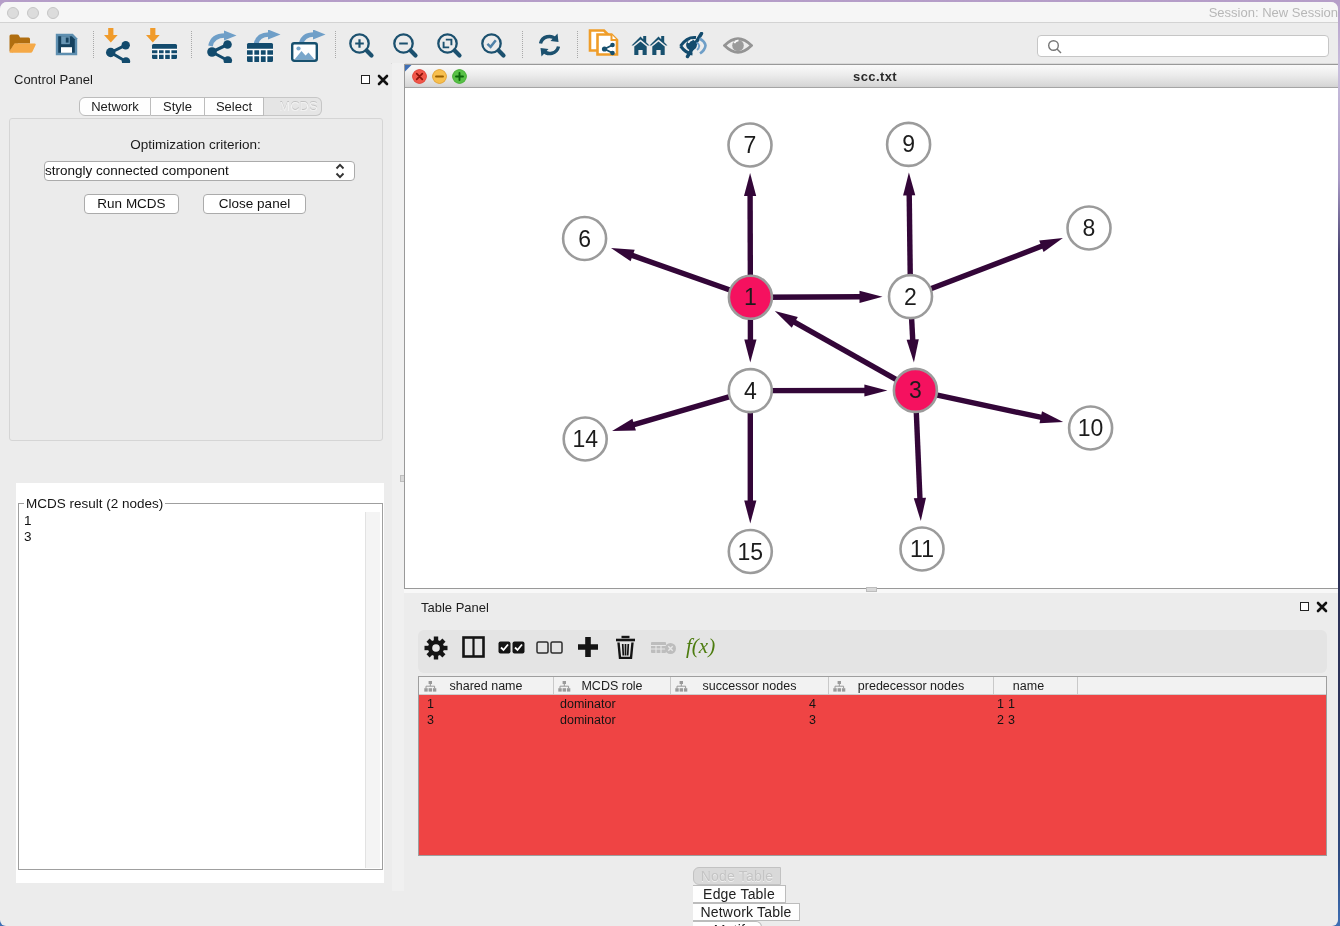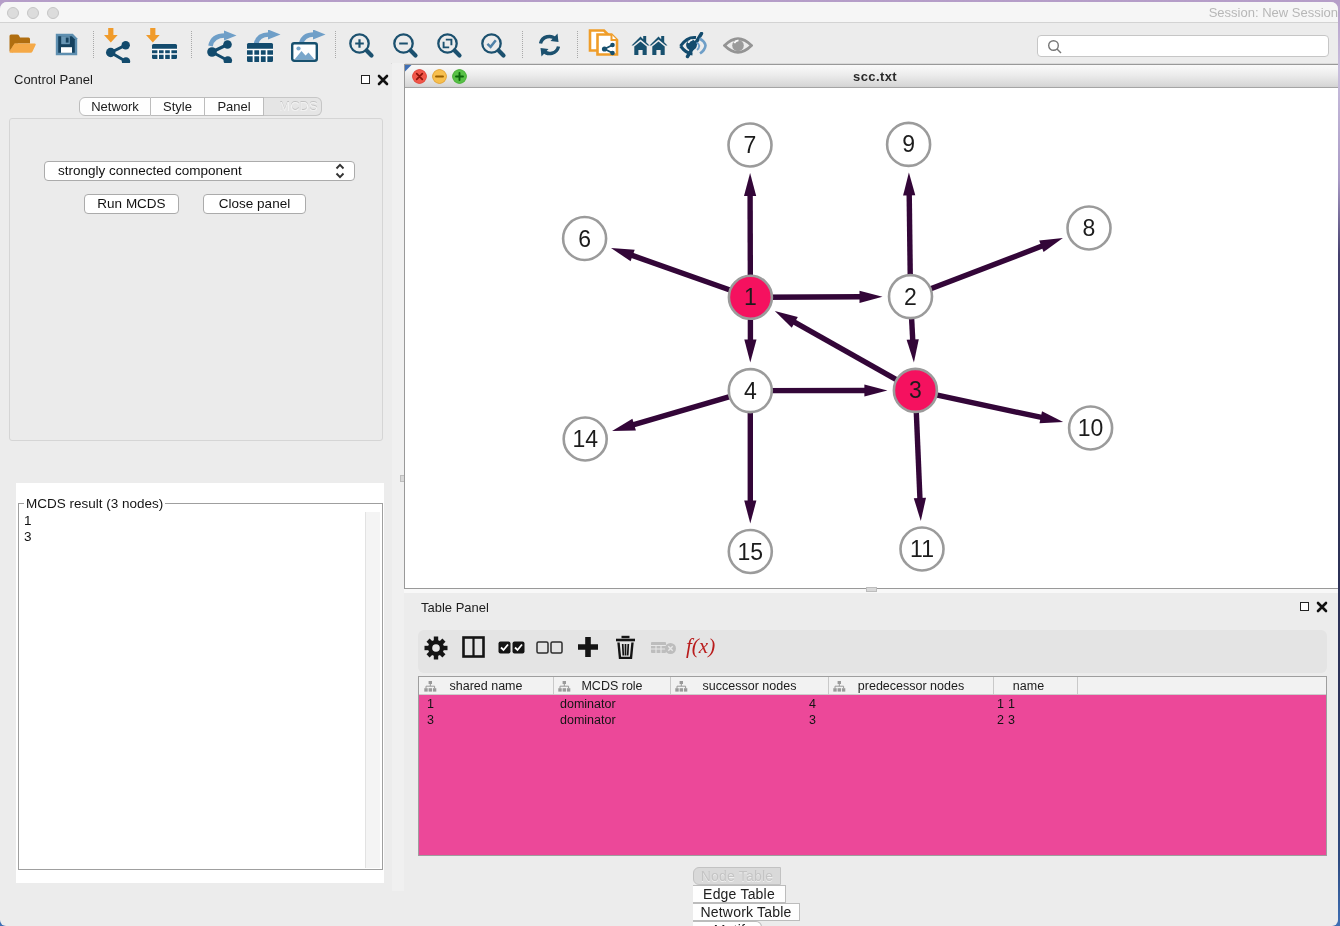--- a/index.html
+++ b/index.html
@@ -32,21 +32,21 @@
   border:1px solid #bcbcbc; border-left:none; display:flex; align-items:center; justify-content:center; }
 .tab.first { border-left:1px solid #bcbcbc; border-radius:6px 0 0 6px; }
 .tab.last { border-radius:0 6px 6px 0;padding-left:12px; }
 .tab.sel { background:#d9d9d9; color:#c4c4c4; text-shadow:0 1px 0 #f0f0f0; border-color:#c2c2c2; }
 .tab.mcds { background:#e5e5e5; color:#f1f1f1; text-shadow:0 -1px 0 #c2c2c2; border-color:#c6c6c6; }
 #cpinset { position:absolute; left:9px; top:55px; width:374px; height:323px;
   border:1px solid #d5d5d5; border-radius:3px; background:#ebebeb; }
 #optlabel { position:absolute; left:0; top:74px; width:100%; text-align:center; font-size:13.5px; color:#1a1a1a; }
 #dropdown { position:absolute; left:44px; top:98px; width:311px; height:20px;
   background:#fff; border:1px solid #ababab; border-radius:4px;
-  font-size:13.5px; color:#111; line-height:18px; padding-left:13px; }
+  font-size:13.5px; color:#111; line-height:18px; }
 .btn { position:absolute; top:131px; height:20px; background:#fff; border:1px solid #ababab;
   border-radius:4px; font-size:13.5px; color:#111; text-align:center; line-height:18px; }
 #resultpanel { position:absolute; left:16px; top:420px; width:368px; height:400px; background:#fff; }
 #groupbox { position:absolute; left:2px; top:20px; width:365px; height:367px;
   border:1px solid #9f9f9f; }
 #grouptitle { position:absolute; left:5px; top:-8px; background:#fff; padding:0 2px;
   font-size:13.5px; color:#141414; }
 #resulttext { position:absolute; left:1px; top:8px; width:361px; height:356px;
   background:#fff; font-size:13.5px; color:#111; line-height:16px; padding:1px 0 0 4px; }
 #resscroll { position:absolute; right:2px; top:8px; width:15px; height:356px;
@@ -62,21 +62,21 @@
   border-bottom:1px solid #a5a5a5; }
 #nettitle .label { position:absolute; width:100%; text-align:center; top:4px;
   font-size:13px; font-weight:bold; color:#2b2b2b; }
 .light { position:absolute; top:3.5px; width:15px; height:15px; border-radius:50%; }
 #netstrip { position:absolute; left:404px; top:587px; width:934px; height:4px; background:#f8f8f8; }
 
 #tpanel { position:absolute; left:404px; top:591px; width:934px; height:298px; background:#ececec; }
 #tpanel h1 { position:absolute; left:17px; top:7px; font-size:13px; font-weight:normal; color:#1d1d1d; }
 #ttoolbar { position:absolute; left:14px; top:37px; width:909px; height:43px; background:#e4e4e4; border-radius:6px; }
 #ttable { position:absolute; left:14px; top:83px; width:909px; height:180px;
-  background:#ec4899; border:1px solid #9e9e9e; }
+  background:#ef4444; border:1px solid #9e9e9e; }
 #thead { position:absolute; left:0; top:0; width:100%; height:18px;
   background:#f2f2f2; border-bottom:1px solid #ccc; font-size:12.5px; color:#1b1b1b; }
 .hcell { position:absolute; top:0; height:18px; border-right:1px solid #c9c9c9;
   display:flex; align-items:center; justify-content:center; }
 .trow { position:absolute; font-size:12.5px; color:#141414; height:16px; line-height:16px; }
 .tv { position:absolute; }
 
 #btabs { position:absolute; left:289px; top:274px; height:21px; display:flex;flex-direction:column; }
 #btabs .tab { font-size:14px; letter-spacing:0.2px; }
 
@@ -221,35 +221,36 @@
 
 <div id="cpanel">
   <h1>Control Panel</h1>
   <div class="floatico" style="left:361px;top:12px"></div>
   <svg style="position:absolute;left:377px;top:11px" width="12" height="12">
     <path d="M2 2 L10 10 M10 2 L2 10" stroke="#111" stroke-width="2.6" stroke-linecap="round"></path>
   </svg>
   <div id="cptabs">
     <div class="tab first" style="width:72px">Network</div>
     <div class="tab" style="width:54px">Style</div>
-    <div class="tab" style="width:59px">Panel</div>
+    <div class="tab" style="width:59px">Select</div>
     <div class="tab sel mcds last" style="width:58px">MCDS</div>
   </div>
   <div id="cpinset"></div>
+  <div id="optlabel">Optimization criterion:</div>
   <div id="dropdown">strongly connected component
     <svg width="12" height="16" style="position:absolute;right:8px;top:1px">
       <path d="M2.5 5.5 L6 1.8 L9.5 5.5" fill="none" stroke="#333" stroke-width="1.9"></path>
       <path d="M2.5 10.5 L6 14.2 L9.5 10.5" fill="none" stroke="#333" stroke-width="1.9"></path>
     </svg>
   </div>
   <div class="btn" style="left:84px;width:95px">Run MCDS</div>
   <div class="btn" style="left:203px;width:103px">Close panel</div>
   <div id="resultpanel">
     <div id="groupbox">
-      <div id="grouptitle">MCDS result (3 nodes)</div>
+      <div id="grouptitle">MCDS result (2 nodes)</div>
       <div id="resulttext">1<br>3</div>
       <div id="resscroll"></div>
     </div>
   </div>
 </div>
 <div id="vsplit">
       <div class="grip" style="left:8px;top:412px;width:5px;height:7px"></div>
     </div>
 
 <div id="netwin">
@@ -378,21 +379,21 @@
   <svg style="position:absolute;left:247px;top:48px" width="26" height="14">
     <g fill="#bdbdbd">
           <rect x="0" y="1" width="15" height="11" rx="1"></rect>
         </g>
     <g stroke="#e7e7e7" stroke-width="1.1">
           <path d="M0 4.5 L15 4.5 M0 8 L15 8 M5 4 L5 12 M10 4 L10 12"></path>
         </g>
     <circle cx="19.5" cy="7.5" r="5.5" fill="#bdbdbd"></circle>
     <path d="M17.3 5.3 L21.7 9.7 M21.7 5.3 L17.3 9.7" stroke="#e7e7e7" stroke-width="1.4"></path>
   </svg>
-  <div style="position:absolute;left:282px;top:41px;font-family:'Liberation Serif',serif;font-style:italic;font-size:21px;color:#b91c1c">f(x)</div>
+  <div style="position:absolute;left:282px;top:41px;font-family:'Liberation Serif',serif;font-style:italic;font-size:21px;color:#4d7c0f">f(x)</div>
   <div id="ttable">
     <div id="thead">
       <div class="hcell" style="left:0;width:135px">shared name</div>
       <div class="hcell" style="left:135px;width:117px">MCDS role</div>
       <div class="hcell" style="left:252px;width:158px">successor nodes</div>
       <div class="hcell" style="left:410px;width:165px">predecessor nodes</div>
       <div class="hcell" style="left:575px;width:84px;padding-right:14px">name</div>
     </div>
     <svg class="treeico" style="position:absolute;left:5px;top:4px" width="13" height="11">
           <use href="#tree"></use>

